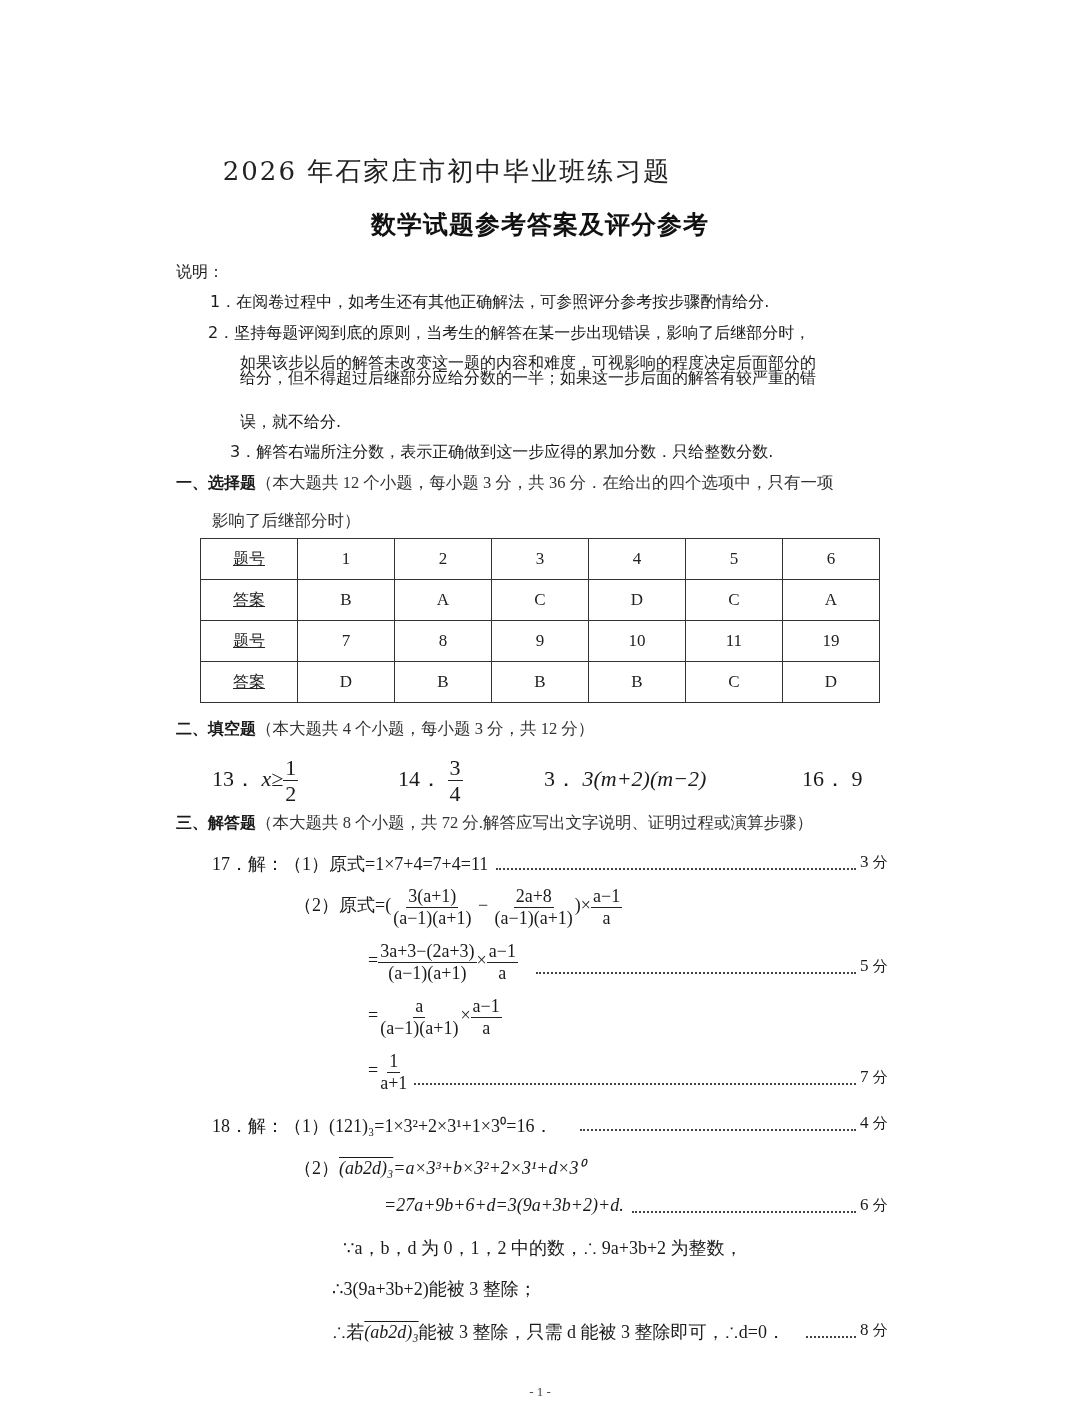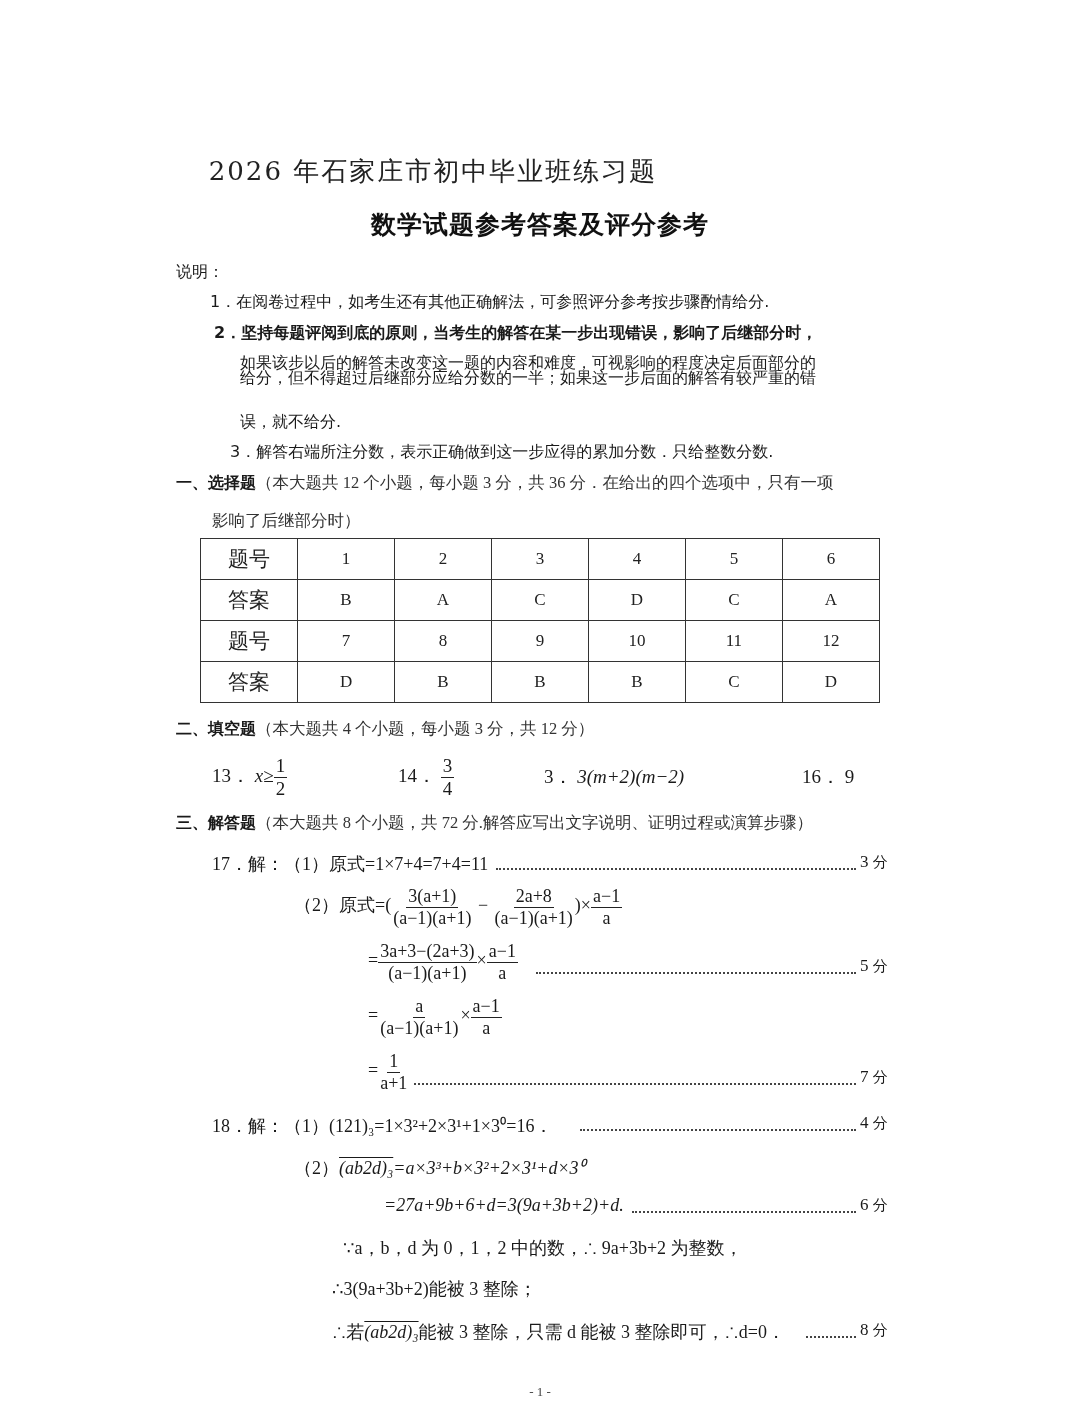--- a/index.html
+++ b/index.html
@@ -3,21 +3,21 @@
 <meta charset="utf-8">
 <style>
   html, body { margin: 0; padding: 0; background: #ffffff; }
   body {
     width: 1080px; height: 1416px; position: relative; overflow: hidden;
     font-family: "DejaVu Serif", "Liberation Serif", serif;
     color: #1a1a1a;
   }
   .abs { position: absolute; white-space: nowrap; }
   .title1 {
-    left: 1px; width: 864px; top: 154px; text-align: center;
+    left: 15px; width: 864px; top: 154px; text-align: center;
     font-size: 26px; letter-spacing: 2px; color: #222;
     font-family: "DejaVu Serif", serif;
   }
   .title2 {
     left: 0; width: 1080px; top: 208px; text-align: center;
     font-size: 25px; font-weight: bold; letter-spacing: 1px; color: #111;
     font-family: "DejaVu Sans", sans-serif;
   }
   .note-label { left: 176px; top: 262px; font-size: 16px; }
   .note { font-size: 16px; font-family: "DejaVu Sans", sans-serif; }
@@ -27,23 +27,23 @@
 
   table.ans {
     position: absolute; left: 200px; top: 538px;
     border-collapse: collapse; width: 680px;
   }
   table.ans td {
     border: 1.3px solid #333; height: 40px; text-align: center;
     font-family: "Liberation Serif", serif; font-size: 17px; color: #222;
     width: 97px; padding: 0;
   }
-  table.ans td.hdr { font-family: "DejaVu Sans", sans-serif; font-size: 21px; }
-
-  .fill { font-family: "Liberation Serif", serif; font-size: 19px; }
+  table.ans td.hdr { font-family: "DejaVu Sans", sans-serif; font-size: 16px; text-decoration: underline; }
+
+  .fill { font-family: "Liberation Serif", serif; font-size: 22px; }
   .frac {
     display: inline-flex; flex-direction: column; align-items: center;
     vertical-align: middle; line-height: 1.15;
   }
   .frac .num { padding: 0 2px; border-bottom: 1.2px solid #222; }
   .frac .den { padding: 0 2px; }
   .m { font-family: "Liberation Serif", serif; font-size: 18px; }
   .m i { font-style: italic; }
   .dots {
     position: absolute; border-bottom: 2px dotted #444; height: 0;
@@ -54,21 +54,21 @@
   .pageno { left: 0; width: 1080px; top: 1384px; text-align: center; font-size: 13px; color: #444; font-family: "Liberation Serif", serif; }
 </style>
 </head>
 <body>
 
 <div class="abs title1">2026 年石家庄市初中毕业班练习题</div>
 <div class="abs title2">数学试题参考答案及评分参考</div>
 
 <div class="abs note note-label">说明：</div>
 <div class="abs note" style="left:210px; top:292px;">1．在阅卷过程中，如考生还有其他正确解法，可参照评分参考按步骤酌情给分.</div>
-<div class="abs note" style="left:214px; top:323px;font-weight:bold;">2．坚持每题评阅到底的原则，当考生的解答在某一步出现错误，影响了后继部分时，</div>
+<div class="abs note" style="left:208px; top:323px;">2．坚持每题评阅到底的原则，当考生的解答在某一步出现错误，影响了后继部分时，</div>
 <div class="abs note" style="left:240px; top:353px;">如果该步以后的解答未改变这一题的内容和难度，可视影响的程度决定后面部分的</div>
 <div class="abs note" style="left:240px; top:368px;">给分，但不得超过后继部分应给分数的一半；如果这一步后面的解答有较严重的错</div>
 <div class="abs note" style="left:240px; top:412px;">误，就不给分.</div>
 <div class="abs note" style="left:210px; top:442px;margin-left:20px;">3．解答右端所注分数，表示正确做到这一步应得的累加分数．只给整数分数.</div>
 
 <div class="abs sec-head" style="left:176px; top:472px;">
   <b>一、选择题</b><span class="sec-desc">（本大题共 12 个小题，每小题 3 分，共 36 分．在给出的四个选项中，只有一项</span>
 </div>
 <div class="abs sec-desc" style="left:212px; top:510px;">影响了后继部分时）</div>
 
@@ -92,21 +92,21 @@
     <td>C</td>
     <td>A</td>
   </tr>
   <tr>
     <td class="hdr">题号</td>
     <td>7</td>
     <td>8</td>
     <td>9</td>
     <td>10</td>
     <td>11</td>
-    <td>12</td>
+    <td>19</td>
   </tr>
   <tr>
     <td class="hdr">答案</td>
     <td>D</td>
     <td>B</td>
     <td>B</td>
     <td>B</td>
     <td>C</td>
     <td>D</td>
   </tr>

